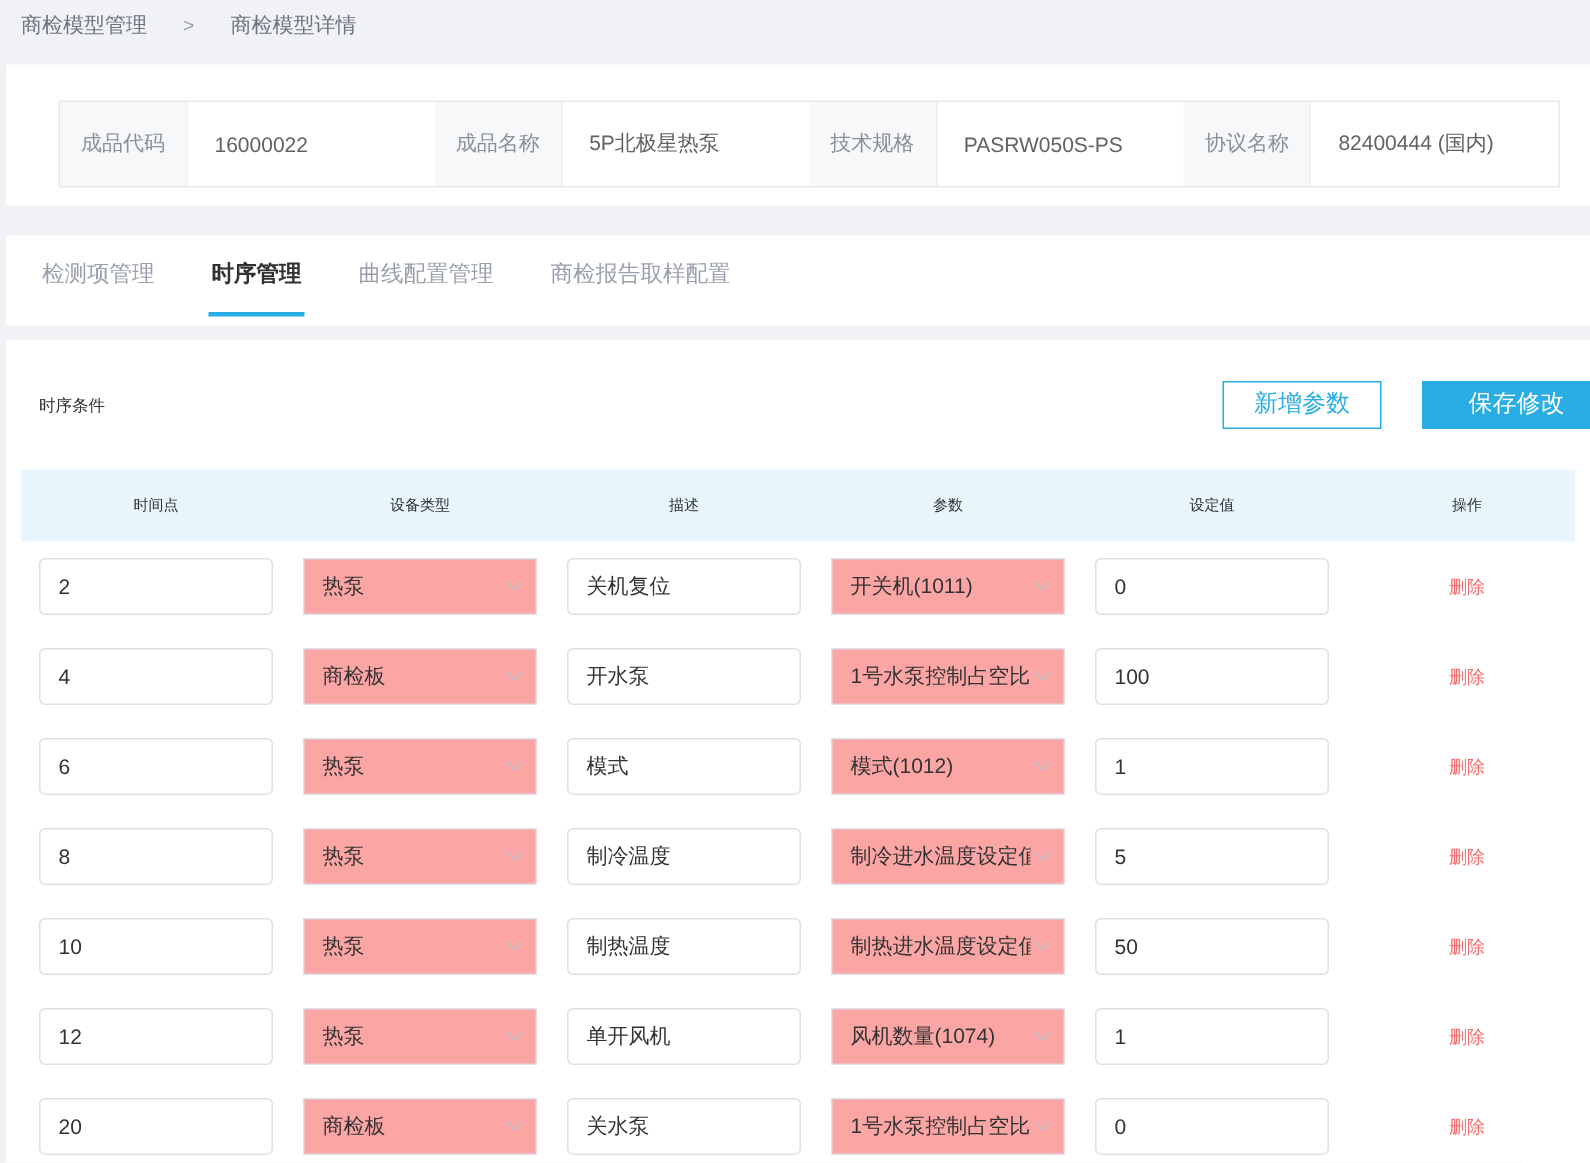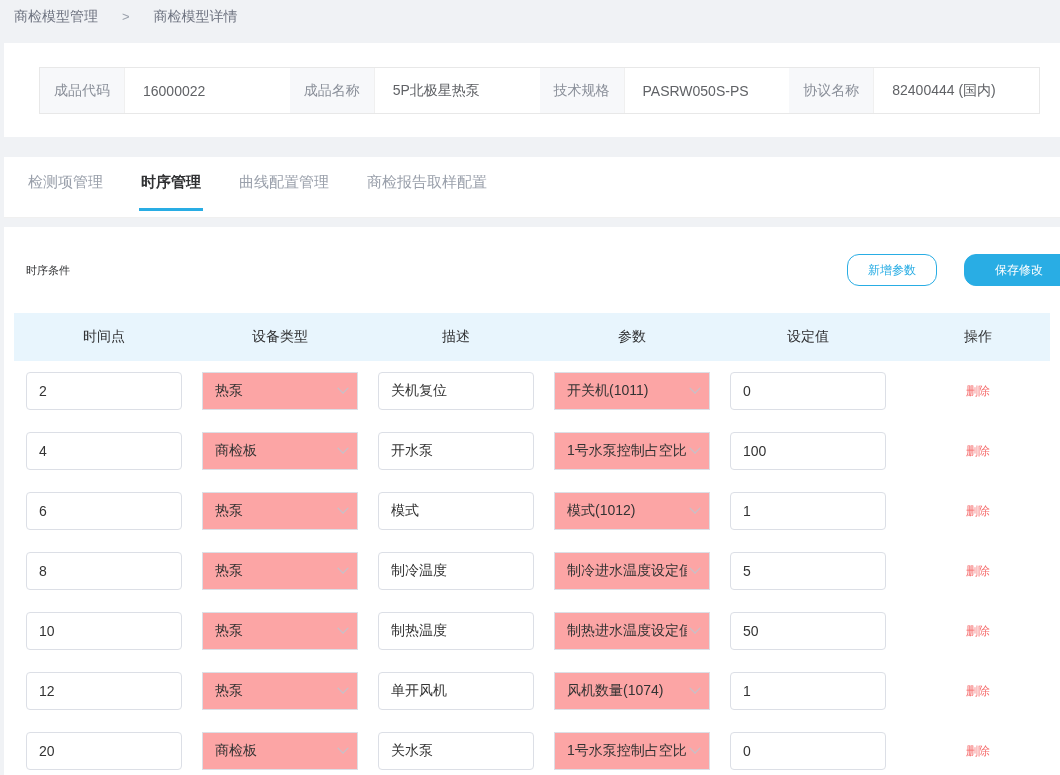--- a/index.html
+++ b/index.html
@@ -27,21 +27,21 @@
   .breadcrumb{
     height:43px;display:flex;align-items:center;gap:24px;
     padding:0 0 10px 14px;color:#6e7380;font-size:14px;
   }
   .breadcrumb .sep{color:#9aa0ab;font-size:13px;}
   .crumb{cursor:default;}
   
   .card{background:var(--card-bg);margin-left:4px;}
   .card-info{height:94px;padding:24px 20px 0 35px;}
   .infobar{
-    height:47px;border:1px solid var(--border);display:flex;align-items:stretch;
+    height:58px;border:1px solid var(--border);display:flex;align-items:stretch;
   }
   .info-group{flex:1;display:flex;min-width:0;}
   .info-label{
     background:var(--label-bg);color:#8a8f99;display:flex;align-items:center;
     padding:0 14px;white-space:nowrap;border-right:1px solid #f0f0f0;
   }
   .info-value{
     display:flex;align-items:center;padding:0 18px;color:var(--value-text);
     white-space:nowrap;overflow:hidden;flex:1;
   }
@@ -56,39 +56,39 @@
   }
   .tab.active{
     color:var(--dark-text);font-weight:bold;border-bottom-color:var(--accent);
   }
   
   .content{margin-top:9px;height:548px;}
   .section-row{display:flex;align-items:center;padding:27px 0 27px 22px;}
   .section-title{font-size:11px;color:var(--dark-text);}
   .btns{margin-left:auto;display:flex;align-items:center;}
   .btn{
-    font-size:12px;border-radius:12px;padding:0 20px;height:32px;line-height:30px;
+    font-size:16px;border-radius:0;padding:0 20px;height:32px;line-height:30px;
     cursor:pointer;white-space:nowrap;
   }
   .btn-outline{
     background:#fff;border:1px solid var(--accent);color:var(--accent);
     margin-right:27px;
   }
   .btn-solid{
     background:var(--accent);border:1px solid var(--accent);color:#fff;
     padding:0 30px;margin-right:-14px;
   }
   
   .table{padding:0 10px;}
   .thead{
     height:48px;background:var(--header-bg);
     display:grid;grid-template-columns:176px 176px 176px 176px 176px 1fr;
     align-items:center;padding-left:12px;
   }
-  .hcell{width:156px;text-align:center;font-size:14px;color:var(--dark-text);}
+  .hcell{width:156px;text-align:center;font-size:10px;color:var(--dark-text);}
   .thead .last{width:auto;text-align:center;}
   .trow{
     display:grid;grid-template-columns:176px 176px 176px 176px 176px 1fr;
     align-items:center;padding:11px 0 11px 12px;
   }
   .cell-input{
     width:156px;height:38px;border:1px solid var(--input-border);border-radius:4px;
     padding:0 12px;font-size:14px;color:#333;outline:none;background:#fff;
     font-family:"Liberation Sans","DejaVu Sans",sans-serif;
   }

